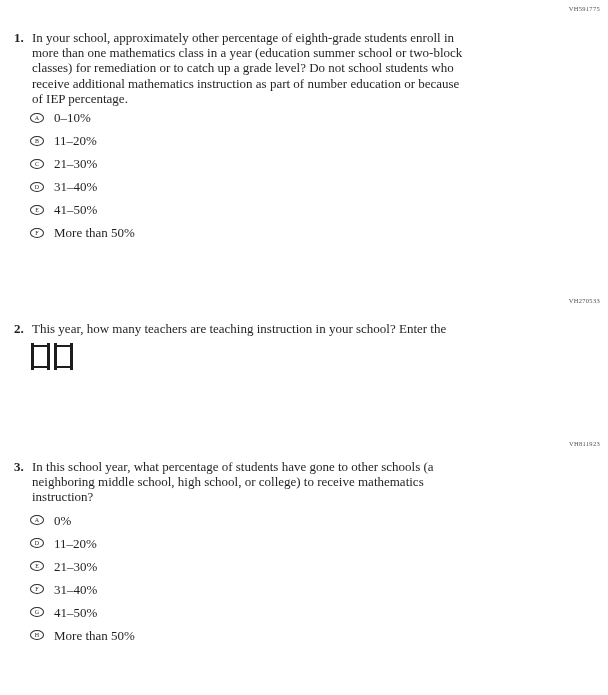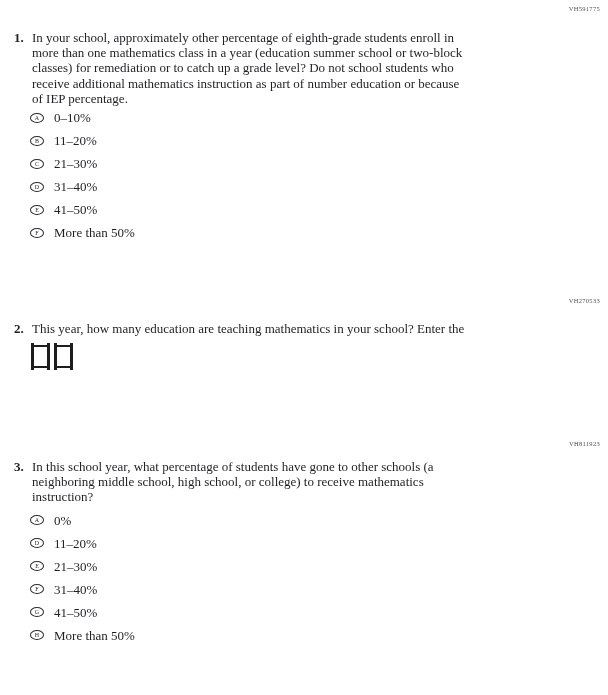--- a/index.html
+++ b/index.html
@@ -167,21 +167,21 @@
       </div>
     </div>
   </div>
 
   <div id="code-2" class="item-code">VH270533</div>
 
   <div id="q2" class="qblock">
     <div class="qrow">
       <div class="qnum">2.</div>
       <div class="qtext">
-        <div class="line">This year, how many education are teaching mathematics in your school? Enter the</div>
+        <div class="line">This year, how many teachers are teaching instruction in your school? Enter the</div>
       </div>
     </div>
     <div class="boxes">
       <div class="digit-box">
           <div class="digit-inner"></div>
         </div>
       <div class="digit-box">
           <div class="digit-inner"></div>
         </div>
     </div>

